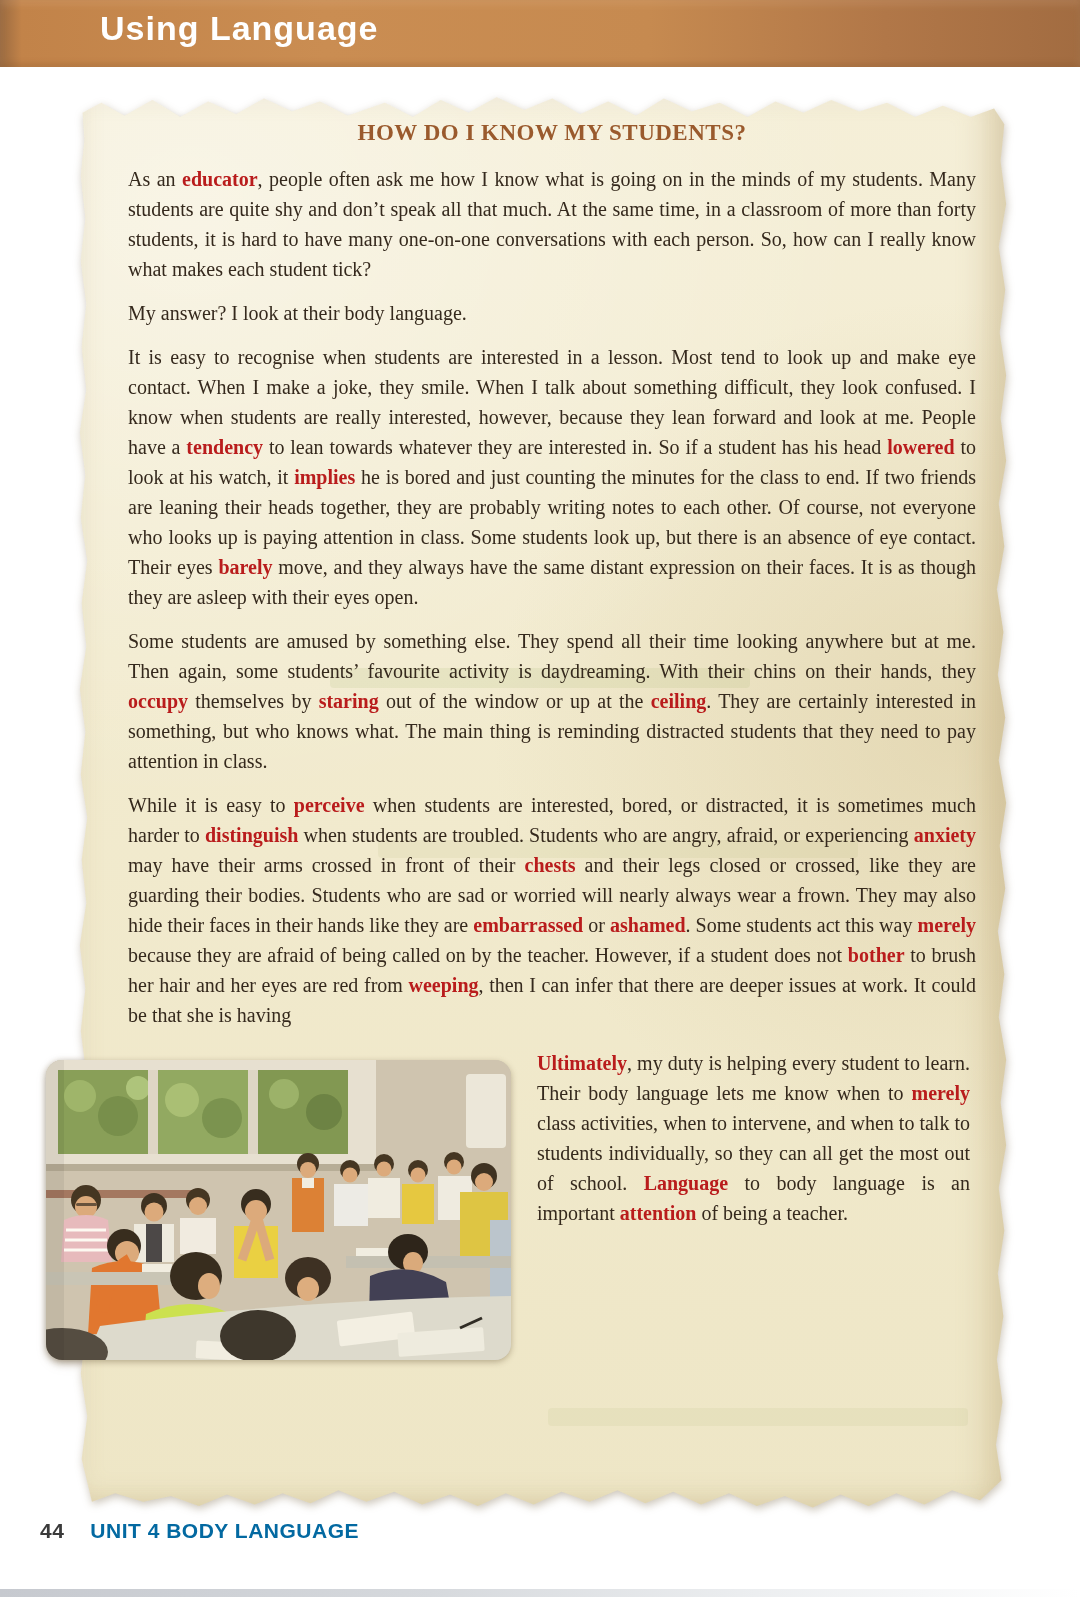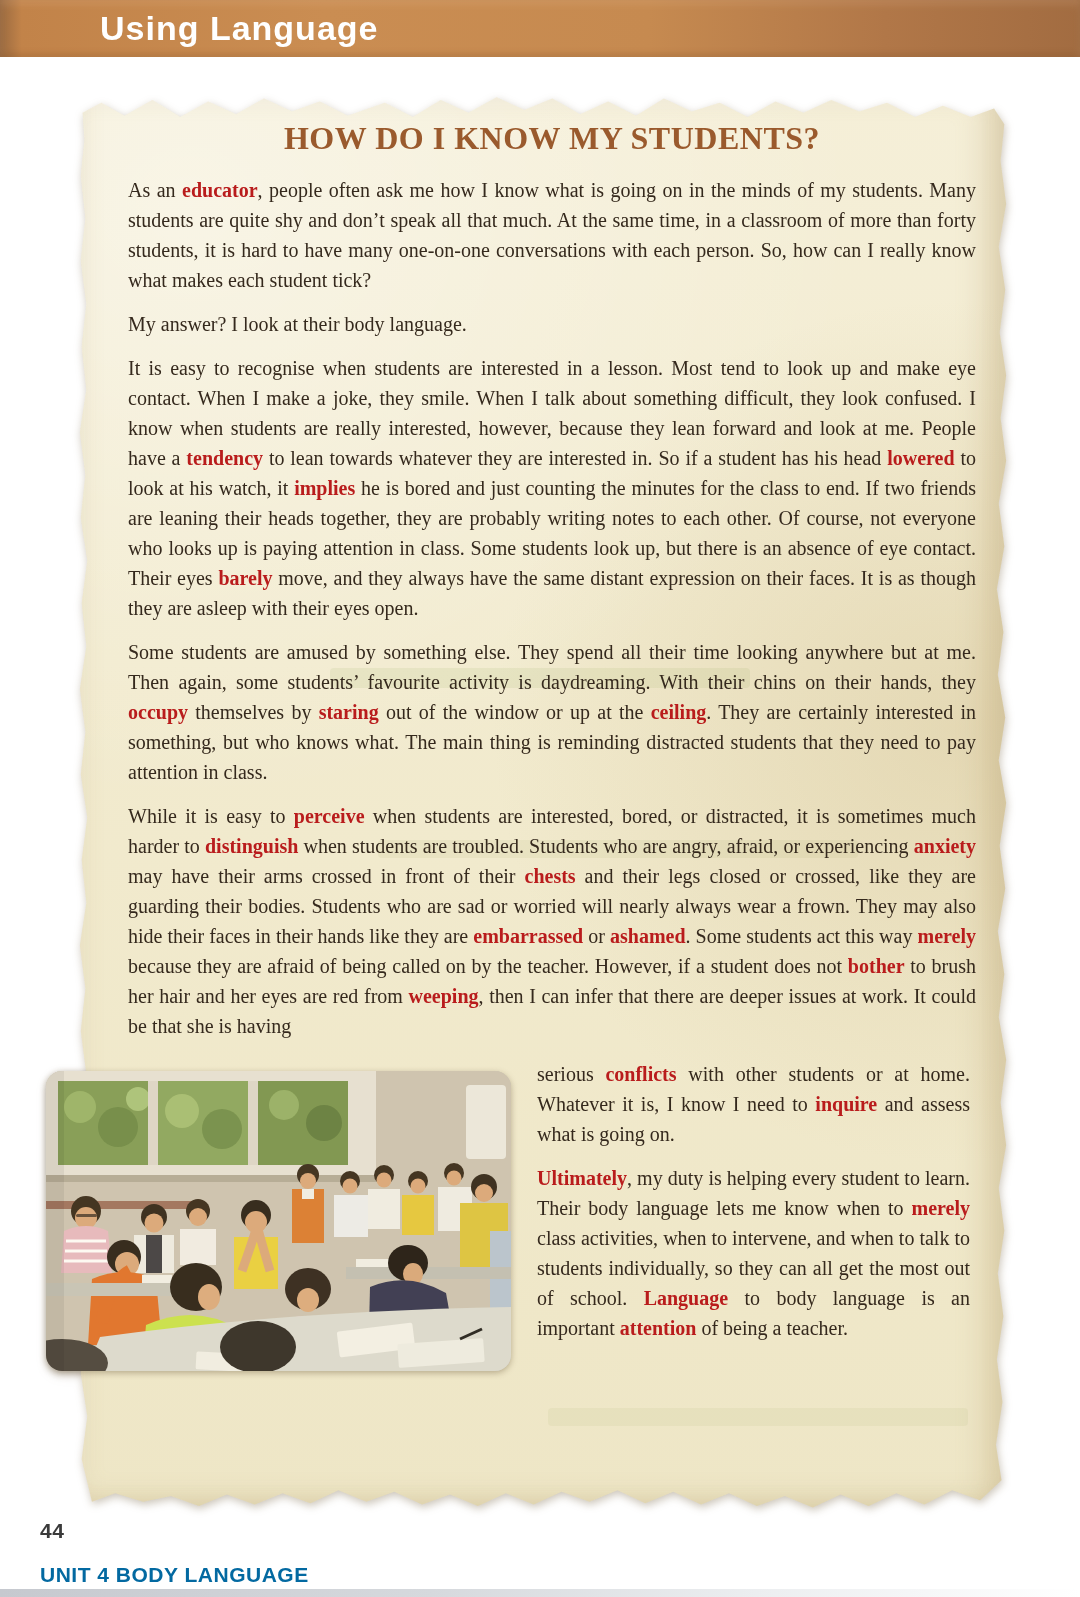--- a/index.html
+++ b/index.html
@@ -2,21 +2,21 @@
 <html><head>
 <meta charset="utf-8">
 <style>
   html,body{margin:0;padding:0;background:#ffffff;}
   .page{
     position:relative;width:1080px;height:1597px;background:#ffffff;
     font-family:"Liberation Serif",serif;overflow:hidden;
   }
   
   .header-bar{
-    position:absolute;left:0;top:0;width:1080px;height:57px;
+    position:absolute;left:0;top:0;width:1080px;height:67px;
     background:linear-gradient(90deg,#9a6a40 0%,#c28349 2%,#ca8d52 30%,#c68a50 60%,#b17748 82%,#a26c41 100%);
     box-shadow:inset 0 -3px 6px rgba(120,70,30,.25), inset 0 4px 8px rgba(255,230,200,.15);
     text-align:right;
   }
   .header-title{
     position:absolute;left:100px;top:9px;color:#ffffff;
     font-family:"Liberation Sans",sans-serif;font-weight:700;font-size:34px;letter-spacing:1px;
   }
   
   .parchment-wrap{position:absolute;left:78px;top:90px;width:930px;height:1426px;
@@ -42,42 +42,42 @@
       37% 99.2%,34% 98.3%,31% 99%,28% 98.2%,25% 99.1%,22% 98.4%,19% 99.2%,16% 98.5%,13% 99.3%,10% 98.6%,
       7% 99%,4% 98.4%,1.5% 99%,
       0.4% 96%,1% 93%,0.3% 90%,0.9% 87%,0.2% 84%,0.8% 81%,0.3% 78%,1% 75%,0.4% 72%,0.9% 69%,
       0.3% 66%,0.8% 63%,0.2% 60%,0.9% 57%,0.4% 54%,1% 51%,0.3% 48%,0.8% 45%,0.2% 42%,0.9% 39%,
       0.4% 36%,1% 33%,0.3% 30%,0.8% 27%,0.2% 24%,0.9% 21%,0.4% 18%,0.9% 15%,0.3% 12%,0.8% 9%,0.3% 6%,0.7% 3.5%);
   }
   .parchment-content{position:relative;box-sizing:border-box;width:100%;height:100%;
     padding:30px 32px 40px 50px;}
   .article-title{
     margin:0 0 18px 0;text-align:center;color:#9a5a2d;
-    font-size:32px;font-weight:700;letter-spacing:.5px;
+    font-size:23px;font-weight:700;letter-spacing:.5px;
   }
   .para{margin:0 0 14px 0;font-size:20px;line-height:30px;text-align:justify;color:#35291d;}
   .para b{font-weight:700;color:#b91c1c;}
   
   .photo-row{display:flex;align-items:flex-start;margin-top:2px;}
   .photo{
     flex:0 0 465px;width:465px;height:300px;margin-left:-82px;margin-top:16px;
     border-radius:16px;overflow:hidden;box-shadow:0 2px 6px rgba(80,60,30,.35);
     background:#ccc5b6;
   }
   .photo svg{display:block;width:100%;height:100%;}
   .side-col{margin-left:26px;width:433px;margin-top:4px;}
   
   .artifact{position:absolute;border-radius:4px;pointer-events:none;}
   .a1{left:252px;top:578px;width:420px;height:20px;background:rgba(150,170,90,.12);}
   .a2{left:300px;top:750px;width:480px;height:18px;background:rgba(150,170,90,.09);}
   .a3{left:470px;top:1318px;width:420px;height:18px;background:rgba(150,170,90,.09);}
   
   .footer{
-    position:absolute;left:40px;top:1519px;display:flex;gap:20px;align-items:baseline;
-    font-family:"Liberation Sans",sans-serif;font-size:21px;font-weight:700;letter-spacing:.5px;flex-direction:column;
+    position:absolute;left:40px;top:1519px;display:flex;gap:26px;align-items:baseline;
+    font-family:"Liberation Sans",sans-serif;font-size:21px;font-weight:700;letter-spacing:.5px;
   }
   .footer .pageno{color:#3a3a3a;}
   .footer .unit{color:#0369a1;}
   .scan-strip{
     position:absolute;left:0;bottom:0;width:100%;height:8px;
     background:linear-gradient(90deg,#c6c9cf 0%,#d6d9dd 40%,#eceef0 70%,#ffffff 100%);
   }
 </style>
 </head>
 <body>
@@ -194,21 +194,20 @@
             <rect x="150" y="282" width="66" height="18" rx="2" fill="#f2f2ec" transform="rotate(3 183 291)"></rect>
             <line x1="414" y1="268" x2="436" y2="258" stroke="#1c1c1c" stroke-width="3"></line>
             <ellipse cx="212" cy="276" rx="38" ry="26" fill="#2b2724"></ellipse>
             <ellipse cx="16" cy="292" rx="46" ry="24" fill="#45403c"></ellipse>
 
             <rect width="465" height="300" fill="#f0c27a" opacity="0.10"></rect>
             <rect width="18" height="300" fill="#000000" opacity="0.06"></rect>
           </svg>
         </div>
         <div class="side-col">
-          <p class="para">serious <b>conflicts</b> with other students or at home. Whatever it is, I know I need to <b>inquire</b> and assess what is going on.</p>
           <p class="para"><b>Ultimately</b>, my duty is helping every student to learn. Their body language lets me know when to <b>merely</b> class activities, when to intervene, and when to talk to students individually, so they can all get the most out of school. <b>Language</b> to body language is an important <b>attention</b> of being a teacher.</p>
         </div>
       </div>
     </div>
   </div>
 
   <div class="footer">
     <span class="pageno">44</span>
     <span class="unit">UNIT 4  BODY LANGUAGE</span>
   </div>

